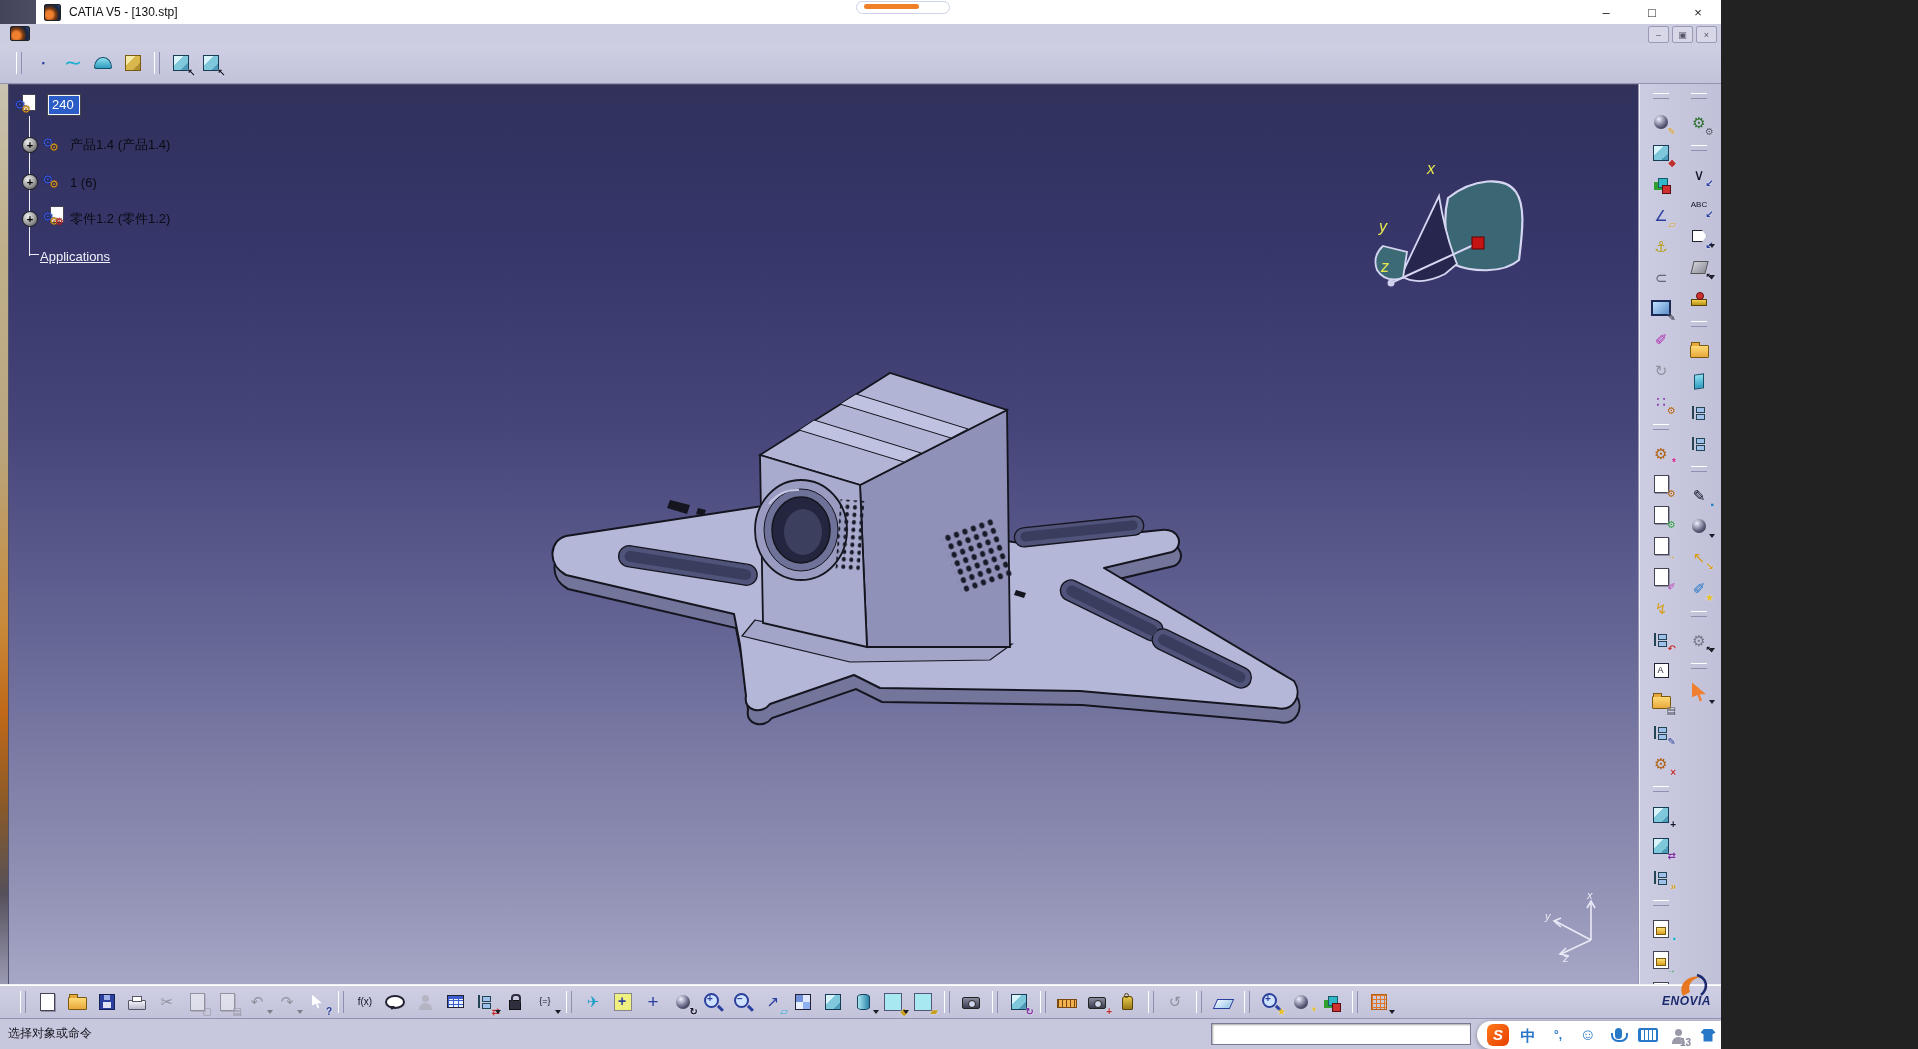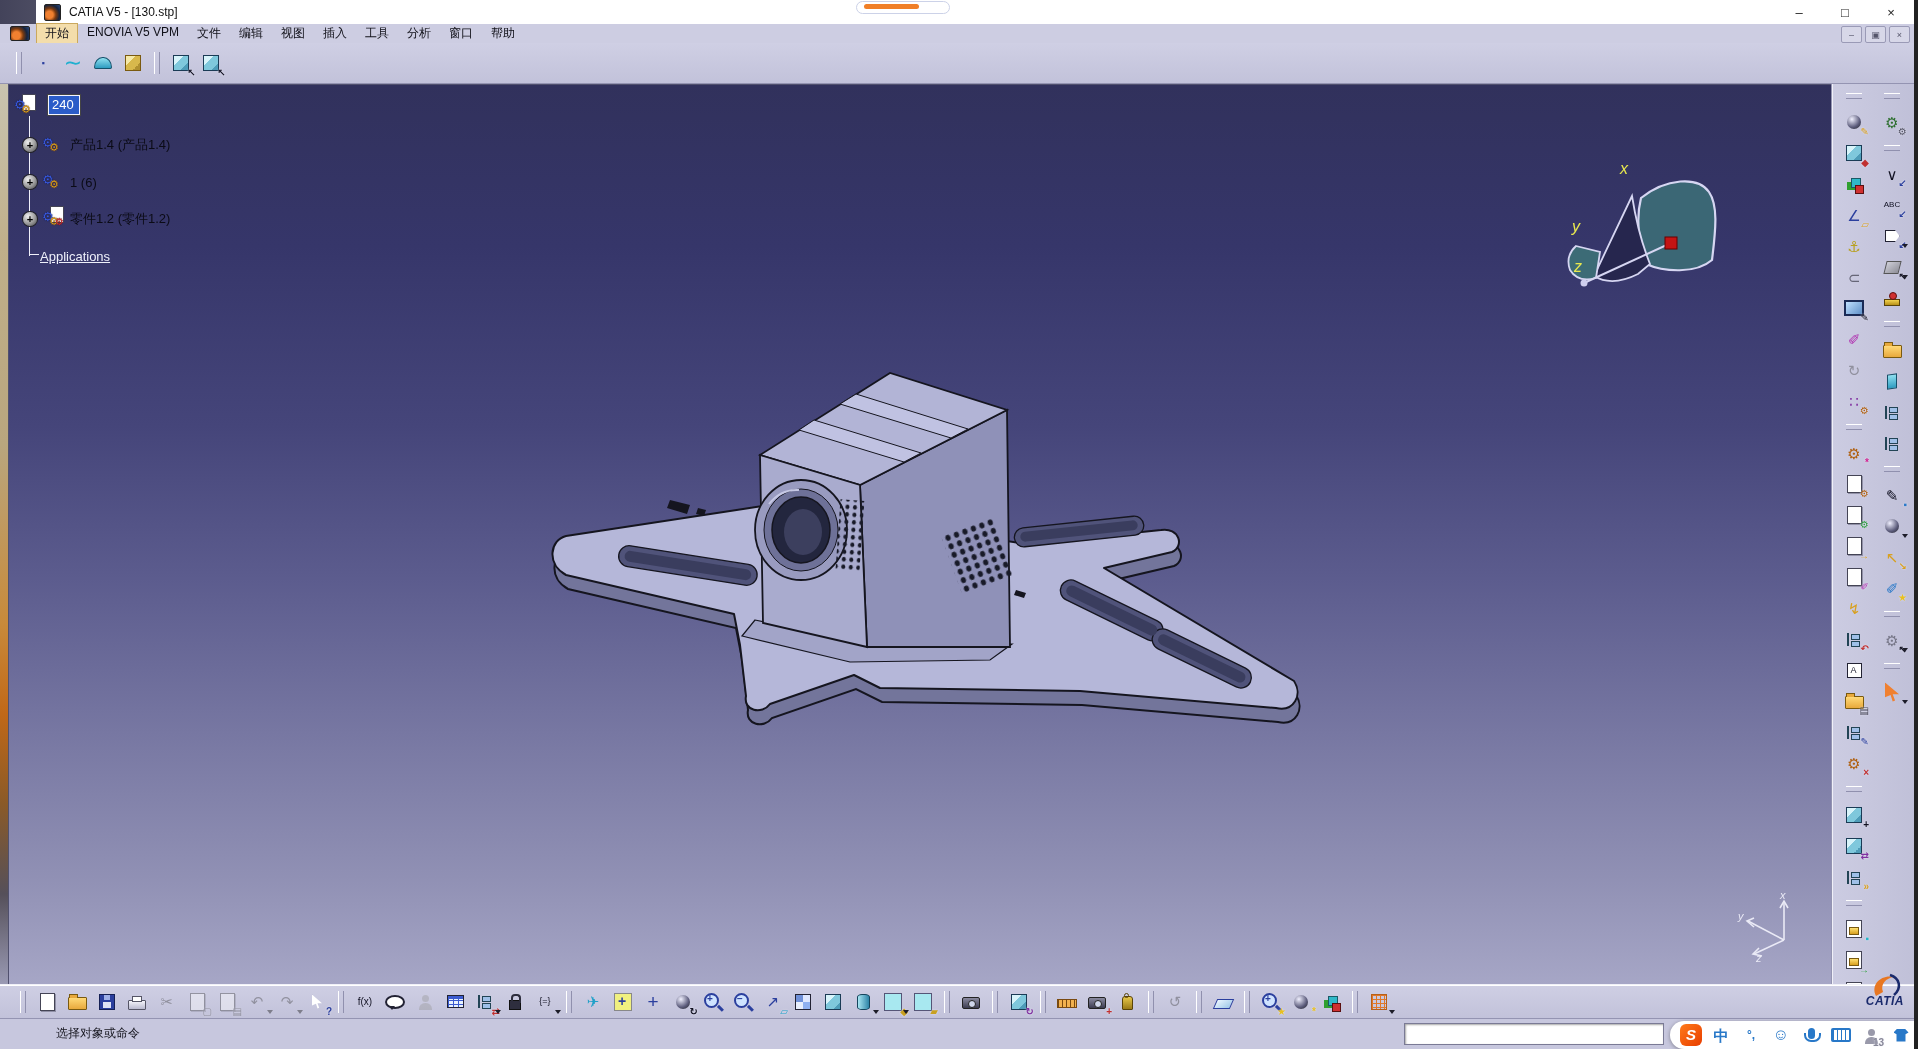--- a/index.html
+++ b/index.html
@@ -1,16 +1,16 @@
 <!DOCTYPE html>
 <html><head>
 <meta charset="utf-8">
 <style>
   html,body{margin:0;padding:0;background:#222;}
-  #app{position:relative;width:1914px;height:1049px;overflow:hidden;
+  #app{position:relative;width:1721px;height:1049px;overflow:hidden;
        font-family:"Liberation Sans","DejaVu Sans",sans-serif;font-size:12px;color:#111;}
 
   
   .titlebar{position:absolute;left:0;top:0;width:100%;height:24px;background:#ffffff;display:flex;align-items:center;}
   .tb-corner{position:absolute;left:0;top:0;width:36px;height:24px;background:linear-gradient(90deg,#43435a,#4c4c62);}
   .win-ico{width:15px;height:15px;margin-left:44px;border-radius:2px;border:1px solid #222;
            background:radial-gradient(circle at 30% 65%,#f08030 25%,#7a3a10 45%,#16243e 70%,#2c4a80 100%);}
   .tb-title{margin-left:8px;font-size:12px;color:#111;}
   .tb-pill{position:absolute;left:856px;top:1px;width:92px;height:11px;background:#fff;border:1px solid #ccd2e8;border-radius:7px;}
   .tb-pill i{position:absolute;left:7px;top:2px;width:55px;height:5px;background:#f07f28;border-radius:3px;}
@@ -142,21 +142,21 @@
   .compass{position:absolute;right:66px;top:64px;width:220px;height:150px;}
   .triad{position:absolute;right:26px;bottom:22px;width:72px;height:72px;}
   .model{position:absolute;left:512px;top:270px;width:820px;height:410px;}
 
   
   .toolbar-bottom{position:absolute;left:0;top:984px;width:100%;height:34px;background:linear-gradient(#cfcfe4,#c2c2da);
       border-top:1px solid #f0f0f8;box-shadow:inset 0 1px 0 #fff;display:flex;align-items:center;padding-left:14px;box-sizing:border-box;}
 
   
   .statusbar{position:absolute;left:0;top:1018px;width:100%;height:31px;background:#c7c7de;border-top:1px solid #9494b2;}
-  .sb-msg{position:absolute;left:8px;top:6px;color:#16161f;margin-left:48px;}
+  .sb-msg{position:absolute;left:8px;top:6px;color:#16161f;}
   .power-input{position:absolute;right:250px;top:4px;width:250px;height:20px;background:#fff;border:1px solid #7a7a95;
       box-shadow:inset 1px 1px 2px rgba(0,0,0,.35);font-size:12px;padding:0 4px;}
   .ime-bar{position:absolute;right:0;top:2px;width:244px;height:28px;background:#fff;border-radius:15px 0 0 15px;
       box-shadow:0 1px 4px rgba(0,0,0,.35);display:flex;align-items:center;gap:4px;padding-left:8px;box-sizing:border-box;}
   .ime-bar .icn{width:22px;height:22px;}
   .ime-bar .g{font-weight:bold;}
 
   
   .dslogo{position:absolute;right:10px;top:972px;width:86px;height:44px;display:flex;flex-direction:column;align-items:flex-end;z-index:6;}
   .dslogo .brand{font-style:italic;font-weight:bold;color:#1a2a6c;font-size:12px;letter-spacing:.5px;margin-top:-4px;}
@@ -175,32 +175,20 @@
       </span>
     <div class="tb-btns">
       <span class="tb-btn">–</span>
       <span class="tb-btn">□</span>
       <span class="tb-btn">×</span>
     </div>
   </div>
 
   <div class="menubar">
     <span class="app-ico"></span>
-    <span id="menu-items" style="display:flex;">
-        <span class="mi active">开始</span>
-        <span class="mi">ENOVIA V5 VPM</span>
-        <span class="mi">文件</span>
-        <span class="mi">编辑</span>
-        <span class="mi">视图</span>
-        <span class="mi">插入</span>
-        <span class="mi">工具</span>
-        <span class="mi">分析</span>
-        <span class="mi">窗口</span>
-        <span class="mi">帮助</span>
-      </span>
     <span class="mdi-box" id="mdi-box">
         <span class="mdi-btn">–</span>
         <span class="mdi-btn">▣</span>
         <span class="mdi-btn">×</span>
       </span>
   </div>
 
   <div class="toolbar-top">
     <span class="grip-v"></span>
     <span id="tt-icons" style="display:flex;align-items:center;">
@@ -681,21 +669,21 @@
         <span class="p p-grid9"></span>
         <span class="dd"></span>
       </span>
     </div>
 
   <div class="dslogo">
     <svg width="36" height="26" viewBox="0 0 36 26">
       <path d="M8,24 C2,12 14,2 26,5 C18,6 12,12 15,20 Z" fill="#e87722"></path>
       <path d="M22,3 C32,6 34,16 26,23" stroke="#1a2a6c" stroke-width="2.5" fill="none"></path>
     </svg>
-    <span class="brand">CATIA</span>
+    <span class="brand">ENOVIA</span>
   </div>
 
   <div class="statusbar">
     <span class="sb-msg">选择对象或命令</span>
     <input class="power-input" value="" style="">
     <div class="ime-bar" id="ime">
         <span class="icn">
           <span class="p p-slogo"></span>
         </span>
         <span class="icn">

